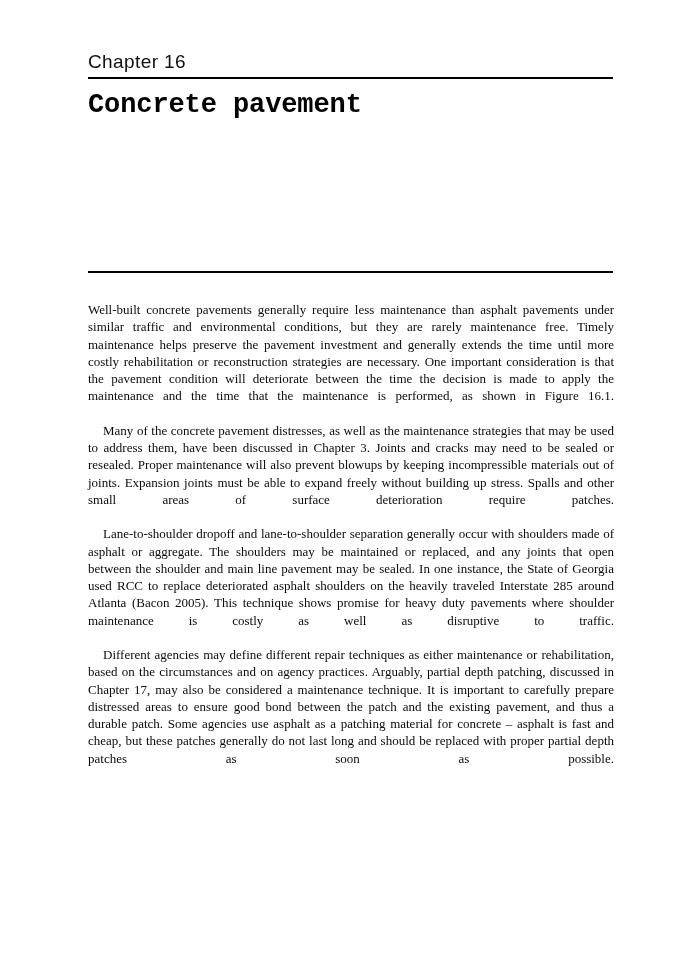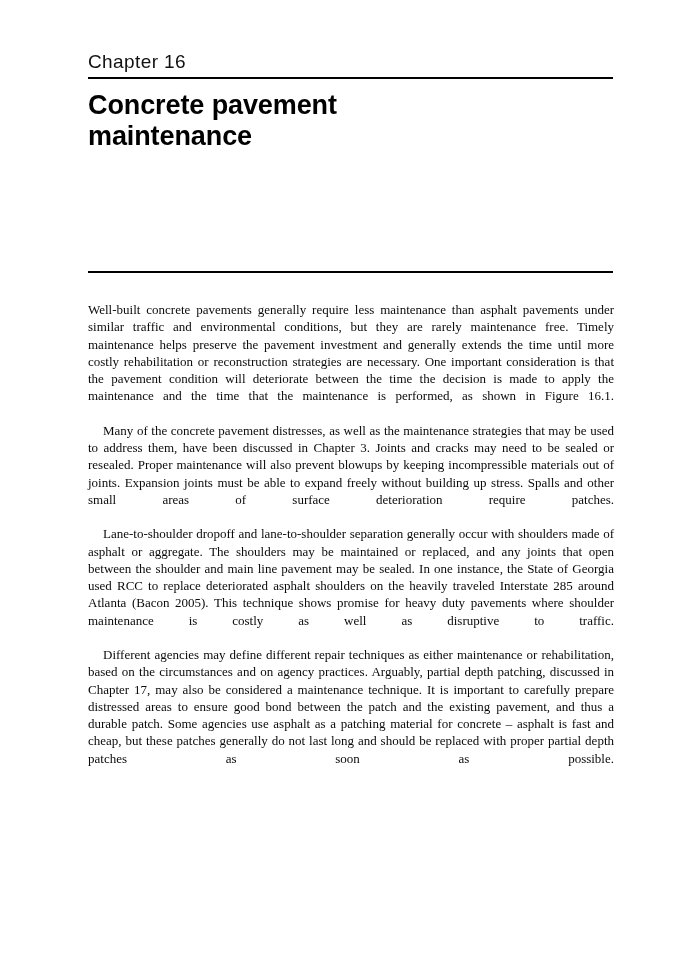--- a/index.html
+++ b/index.html
@@ -68,20 +68,21 @@
     font-size: 27px;
     font-weight: 700;
     line-height: 31px;
     letter-spacing: -0.1px;
     color: #000000;
   }
 
   .chapter-title .tline {
     display: block;
     white-space: pre;
+    font-family: Liberation Mono, monospace;
   }
 
   
   .body-copy {
     position: absolute;
     left: 88px;
     top: 301px;
     width: 526px;
   }
 
@@ -113,21 +114,20 @@
 <body>
 
 <div class="page">
 
   <div class="chapter-label">Chapter 16</div>
 
   <div class="rule rule-top"></div>
 
   <div class="chapter-title">
     <span class="tline">Concrete pavement</span>
-    <span class="tline">maintenance</span>
   </div>
 
   <div class="rule rule-bottom"></div>
 
   <div class="body-copy">
     <p>Well-built concrete pavements generally require less maintenance than asphalt pavements under similar traffic and environmental conditions, but they are rarely maintenance free. Timely maintenance helps preserve the pavement investment and generally extends the time until more costly rehabilitation or reconstruction strategies are necessary. One important consideration is that the pavement condition will deteriorate between the time the decision is made to apply the maintenance and the time that the maintenance is performed, as shown in Figure 16.1.</p>
     <p class="indent">Many of the concrete pavement distresses, as well as the maintenance strategies that may be used to address them, have been discussed in Chapter 3. Joints and cracks may need to be sealed or resealed. Proper maintenance will also prevent blowups by keeping incompressible materials out of joints. Expansion joints must be able to expand freely without building up stress. Spalls and other small areas of surface deterioration require patches.</p>
     <p class="indent">Lane-to-shoulder dropoff and lane-to-shoulder separation generally occur with shoulders made of asphalt or aggregate. The shoulders may be maintained or replaced, and any joints that open between the shoulder and main line pavement may be sealed. In one instance, the State of Georgia used RCC to replace deteriorated asphalt shoulders on the heavily traveled Interstate 285 around Atlanta (Bacon 2005). This technique shows promise for heavy duty pavements where shoulder maintenance is costly as well as disruptive to traffic.</p>
     <p class="indent">Different agencies may define different repair techniques as either maintenance or rehabilitation, based on the circumstances and on agency practices. Arguably, partial depth patching, discussed in Chapter 17, may also be considered a maintenance technique. It is important to carefully prepare distressed areas to ensure good bond between the patch and the existing pavement, and thus a durable patch. Some agencies use asphalt as a patching material for concrete – asphalt is fast and cheap, but these patches generally do not last long and should be replaced with proper partial depth patches as soon as possible.</p>
   </div>

